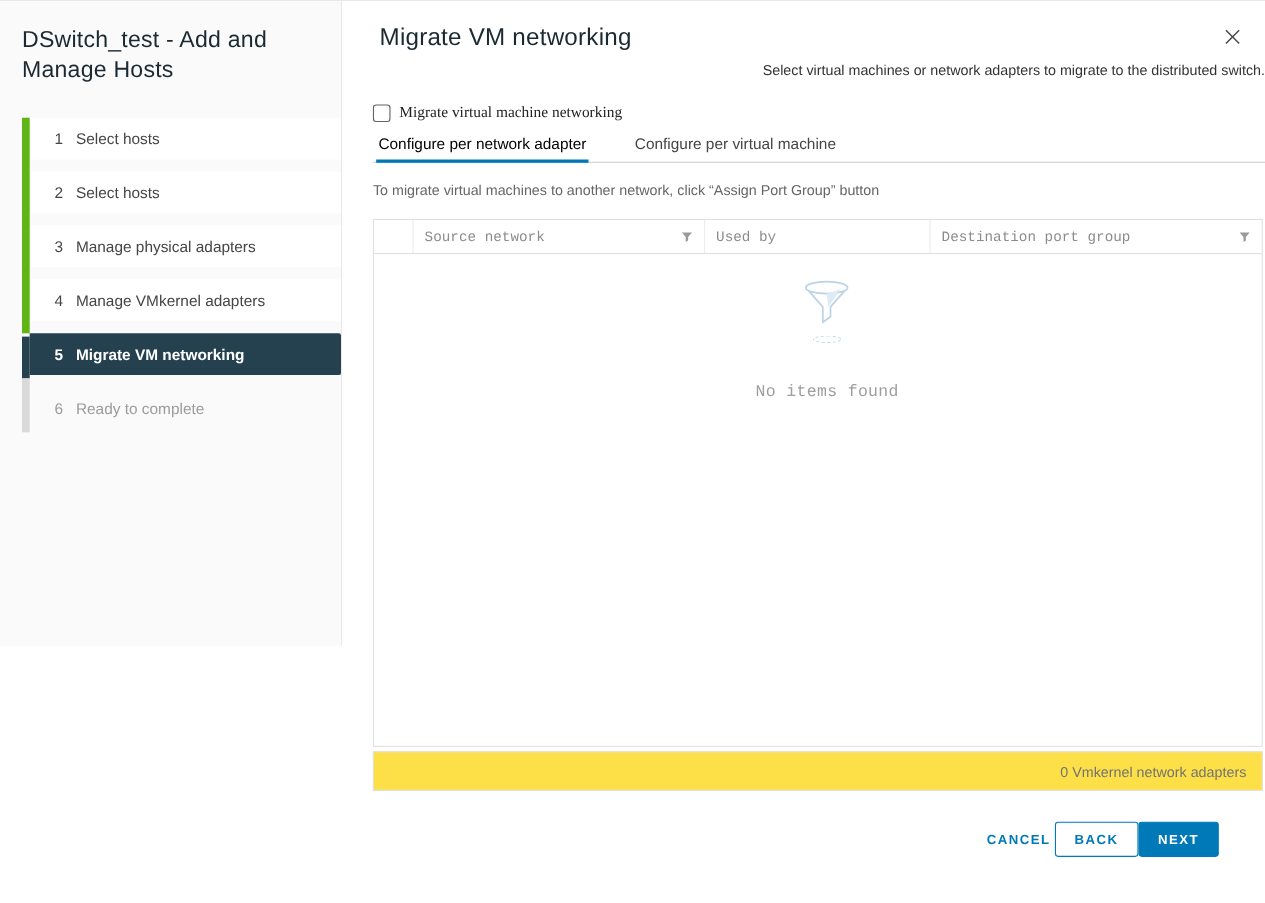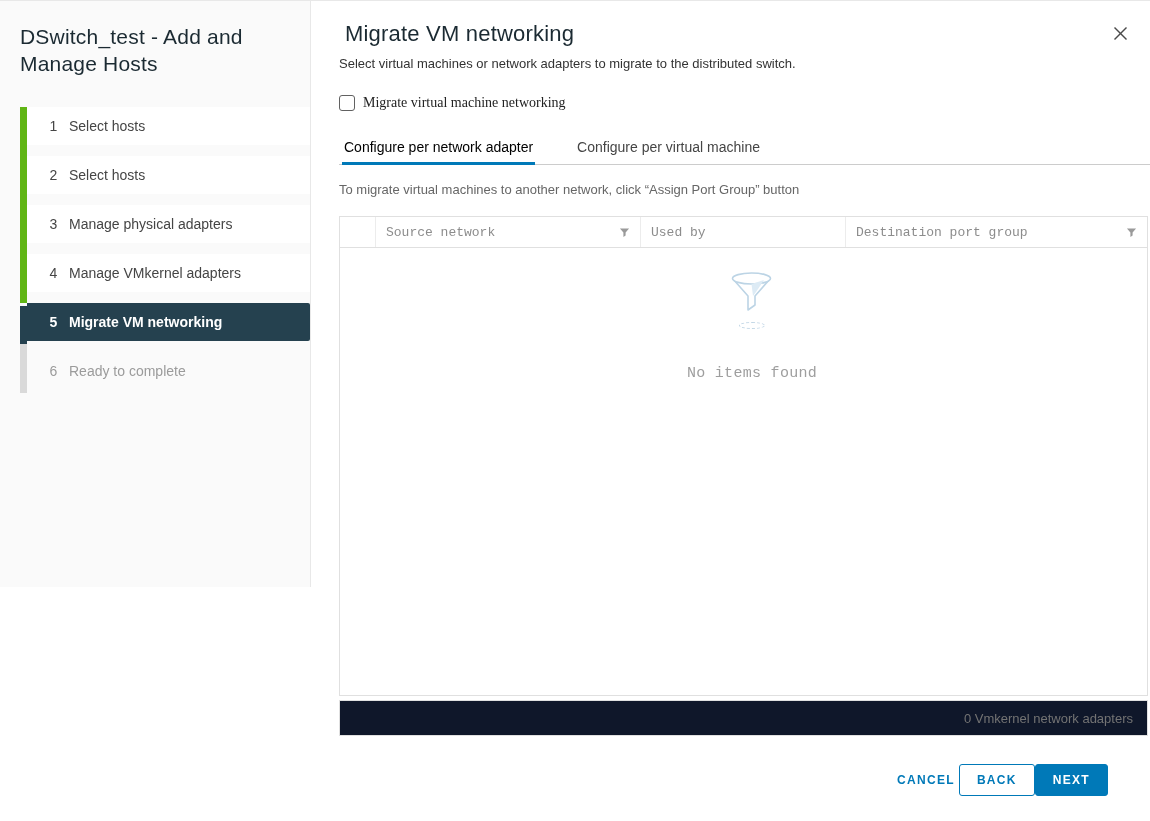--- a/index.html
+++ b/index.html
@@ -86,38 +86,39 @@
     font-size: 22px;
     font-weight: 400;
     color: #1b2a32;
     letter-spacing: 0.2px;
     padding-left: 6px;
   }
   .page-subtitle {
     margin-top: 9px;
     font-size: 13px;
     color: #333333;
+    text-align: right;
   }
   .checkbox-row {
     margin-top: 24px;
     display: flex;
     align-items: center;
     cursor: pointer;
   }
   .checkbox-box {
     width: 16px; height: 16px;
     border: 1px solid #616161;
     border-radius: 3px;
     background: #fff;
     margin-right: 8px;
   }
   .checkbox-label { font-size: 14px; color: #222222; font-family: Liberation Serif, serif; }
 
   .tabs {
-    margin-top: 28px;
+    margin-top: 11px;
     display: flex;
     gap: 40px;
     border-bottom: 1px solid #cccccc;
     margin-right: 0;
     padding-left: 3px;
   }
   .tab {
     font-size: 14px;
     padding: 0 2px 7px 2px;
     color: #454545;
@@ -187,21 +188,21 @@
     margin-top: 36px;
     font-size: 15px;
     color: #9e9e9e;
     letter-spacing: 0.3px;
   }
 
   .grid-footer {
     margin-top: 4px;
     margin-right: 2px;
     height: 36px;
-    background: #0f172a;
+    background: #fde047;
     border: 1px solid var(--border-gray);
     display: flex;
     align-items: center;
     justify-content: flex-end;
     padding-right: 14px;
     font-size: 13px;
     color: #737373;
   }
 
   

